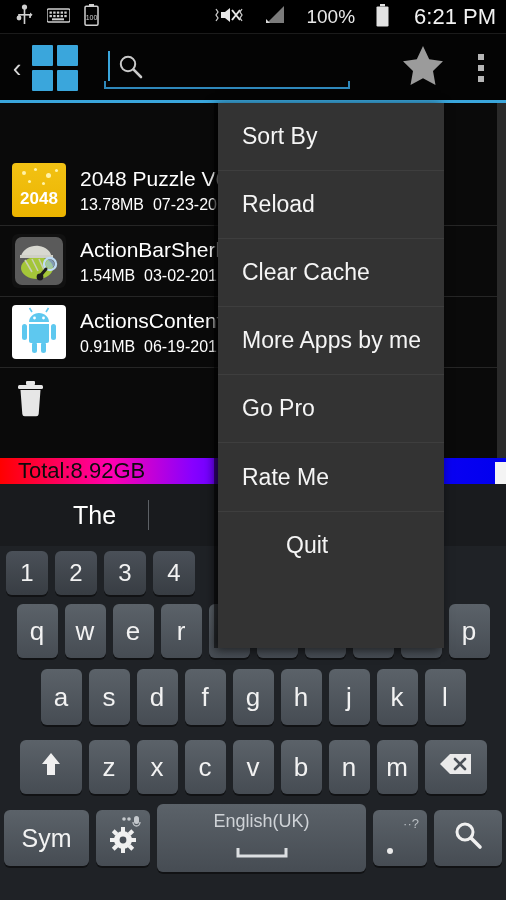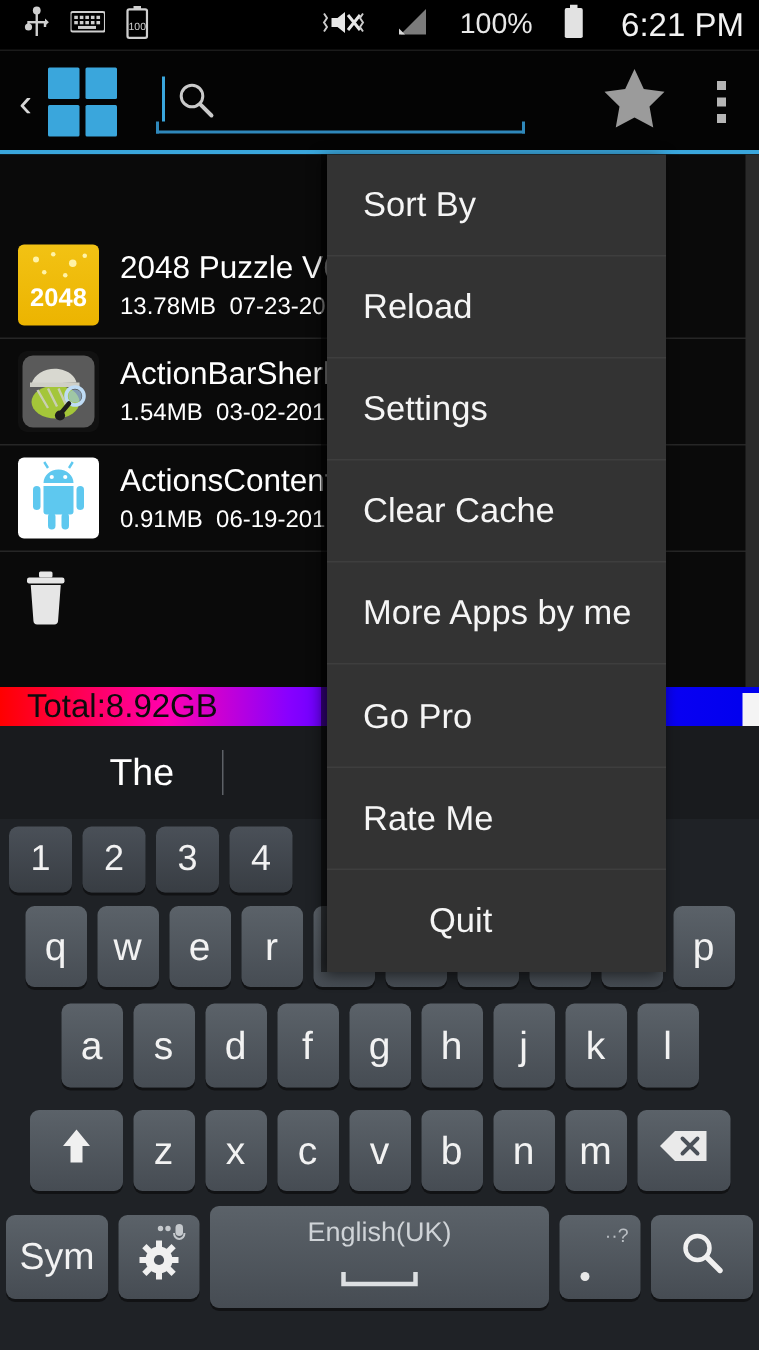--- a/index.html
+++ b/index.html
@@ -102,21 +102,21 @@
     border-radius: 6px; color: #f2f2f2;
     display: flex; align-items: center; justify-content: center;
     font-size: 26px; box-shadow: 0 2px 0 rgba(0,0,0,.45);
   }
   .key.num { width: 42px; height: 44px; font-size: 24px; background: linear-gradient(180deg,#4a5058,#383d43); }
   .key.letter { width: 41px; height: 54px; }
   .key.home { width: 41px; height: 56px; }
   .key.wide { width: 62px; height: 54px; }
   .key.space { flex: 1; height: 68px; flex-direction: column; gap: 3px; }
   .key.space .lang { font-size: 18px; color: #cfd3d7; }
-  .key.sym { width: 68px; height: 56px; font-size: 25px; }
+  .key.sym { width: 85px; height: 56px; font-size: 25px; }
   .key.sett { width: 54px; height: 56px; position: relative; }
   .key.dot { width: 54px; height: 56px; position: relative; }
   .key.srch { width: 68px; height: 56px; }
   .key.bksp { width: 62px; height: 54px; }
   .dot-hint { position: absolute; top: 6px; right: 8px; color: #b9bec3; font-size: 13px; }
   .dot-main { position: absolute; bottom: 12px; left: 14px; width: 6px; height: 6px; background: #e9e9e9; border-radius: 50%; }
   .sett-hint { position: absolute; top: 5px; right: 7px; color: #c5c9cd; font-size: 11px; }
 
   
   .scrollthumb { position: absolute; right: 0; top: 462px; width: 11px; height: 48px; background: #f4f4f4; }
@@ -447,21 +447,20 @@
           </svg>
         </span>
       </div>
     </div>
   </div>
 
   <div class="popup-shadow-left"></div>
   <div class="popup">
     <div class="menu-item">Sort By</div>
     <div class="menu-item">Reload</div>
-    <div class="menu-item">Settings</div>
     <div class="menu-item">Clear Cache</div>
     <div class="menu-item">More Apps by me</div>
     <div class="menu-item">Go Pro</div>
     <div class="menu-item">Rate Me</div>
     <div class="menu-item">Quit</div>
   </div>
 
 </div>
 
 </body></html>

